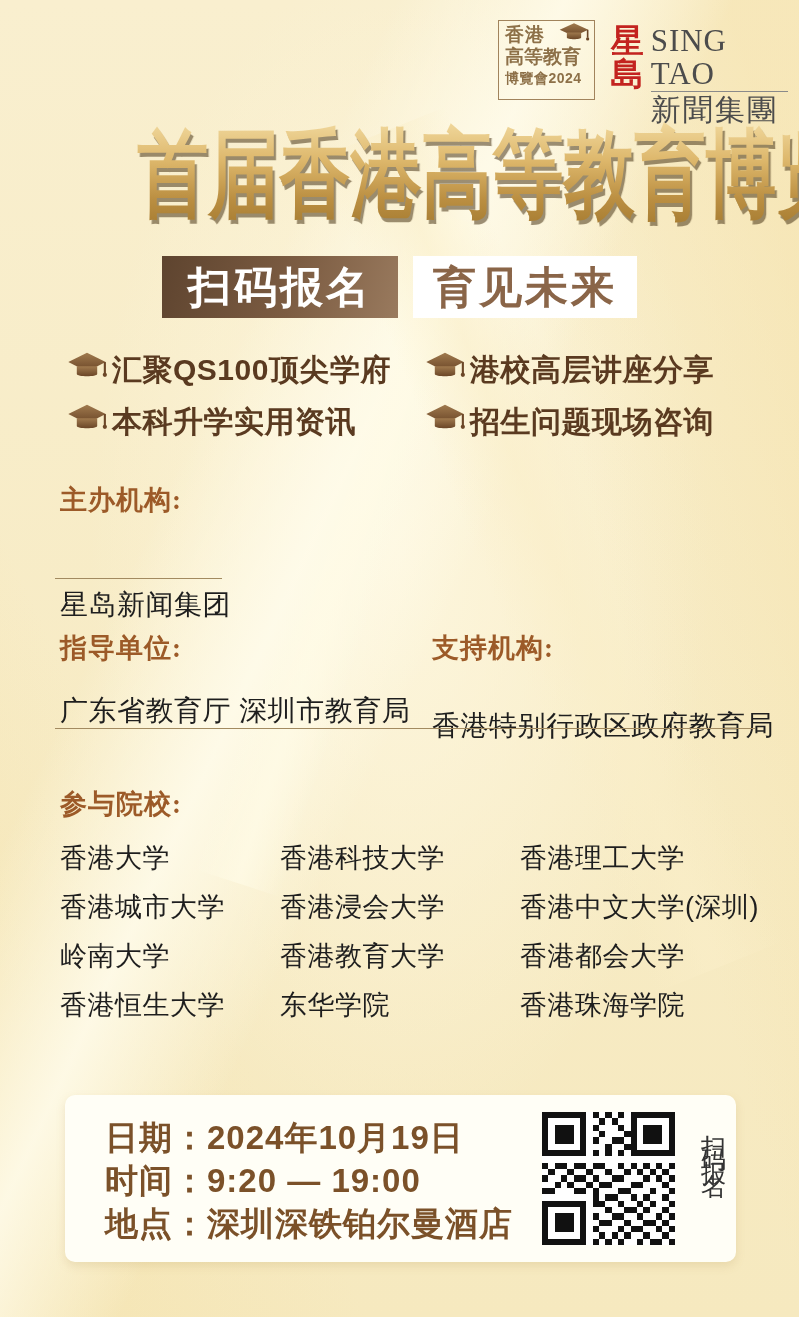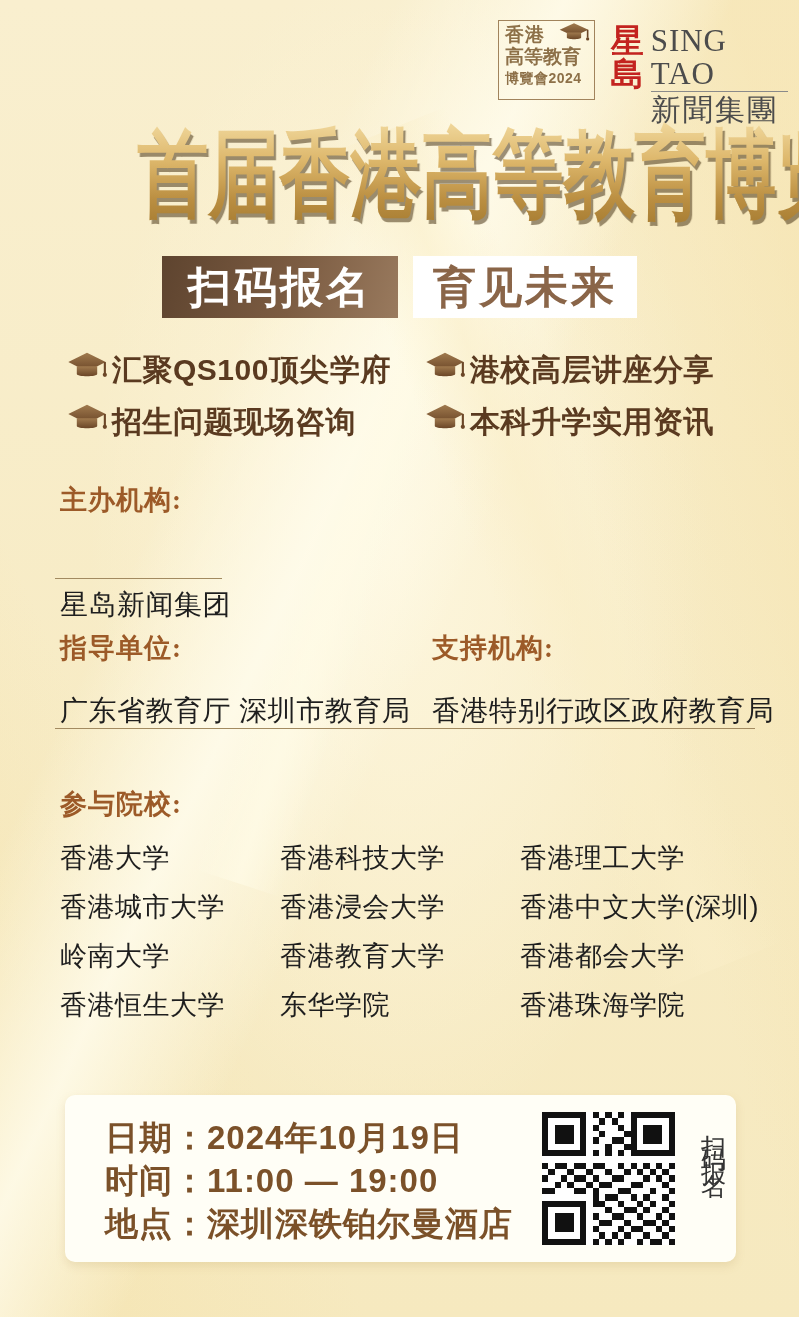--- a/index.html
+++ b/index.html
@@ -148,43 +148,43 @@
     </div>
     <div class="feature">
       <span>
         <svg width="42" height="34" viewBox="0 0 48 40">
           <polygon points="24,2 46,13 24,24 2,13" fill="url(#capg)"></polygon>
           <path d="M12,18 v9 c0,3.5 24,3.5 24,0 v-9 z" fill="url(#capg)"></path>
           <path d="M45,13 v14" stroke="#6b4627" stroke-width="2.5" fill="none"></path>
           <circle cx="45" cy="28" r="2.5" fill="#6b4627"></circle>
         </svg>
       </span>
+      <span class="txt">本科升学实用资讯</span>
+    </div>
+    <div class="feature">
+      <span>
+        <svg width="42" height="34" viewBox="0 0 48 40">
+          <polygon points="24,2 46,13 24,24 2,13" fill="url(#capg)"></polygon>
+          <path d="M12,18 v9 c0,3.5 24,3.5 24,0 v-9 z" fill="url(#capg)"></path>
+          <path d="M45,13 v14" stroke="#6b4627" stroke-width="2.5" fill="none"></path>
+          <circle cx="45" cy="28" r="2.5" fill="#6b4627"></circle>
+        </svg>
+      </span>
       <span class="txt">招生问题现场咨询</span>
-    </div>
-    <div class="feature">
-      <span>
-        <svg width="42" height="34" viewBox="0 0 48 40">
-          <polygon points="24,2 46,13 24,24 2,13" fill="url(#capg)"></polygon>
-          <path d="M12,18 v9 c0,3.5 24,3.5 24,0 v-9 z" fill="url(#capg)"></path>
-          <path d="M45,13 v14" stroke="#6b4627" stroke-width="2.5" fill="none"></path>
-          <circle cx="45" cy="28" r="2.5" fill="#6b4627"></circle>
-        </svg>
-      </span>
-      <span class="txt">本科升学实用资讯</span>
     </div>
   </div>
 
   <div class="sec-label" style="top:482px;left:60px;">主办机构:</div>
   <div class="sec-value" style="top:540px;left:60px;margin-top:46px;">星岛新闻集团</div>
   <div class="rule" style="top:578px;left:55px;width:167px;"></div>
 
   <div class="sec-label" style="top:630px;left:60px;">指导单位:</div>
   <div class="sec-label" style="top:630px;left:432px;">支持机构:</div>
   <div class="sec-value" style="top:692px;left:60px;">广东省教育厅 深圳市教育局</div>
-  <div class="sec-value" style="top:692px;left:432px;">香港特别行政区政府教育局</div>
+  <div class="sec-value" style="top:707px;left:432px;">香港特别行政区政府教育局</div>
   <div class="rule" style="top:728px;left:55px;width:700px;"></div>
 
   <div class="sec-label" style="top:786px;left:60px;">参与院校:</div>
   <div class="uni-grid">
     <div class="uni">香港大学</div>
     <div class="uni">香港科技大学</div>
     <div class="uni">香港理工大学</div>
     <div class="uni">香港城市大学</div>
     <div class="uni">香港浸会大学</div>
     <div class="uni">香港中文大学(深圳)</div>
@@ -192,21 +192,21 @@
     <div class="uni">香港教育大学</div>
     <div class="uni">香港都会大学</div>
     <div class="uni">香港恒生大学</div>
     <div class="uni">东华学院</div>
     <div class="uni">香港珠海学院</div>
   </div>
 
   <div class="card">
     <div class="card-lines">
       <div class="card-line"><span>日期：</span><span>2024年10月19日</span></div>
-      <div class="card-line"><span>时间：</span><span>11:00 — 19:00</span></div>
+      <div class="card-line"><span>时间：</span><span>9:20 — 19:00</span></div>
       <div class="card-line"><span>地点：</span><span>深圳深铁铂尔曼酒店</span></div>
     </div>
     <div class="qr">
       <svg width="133" height="133" viewBox="0 0 21 21" shape-rendering="crispEdges">
         <rect x="0" y="0" width="21" height="21" fill="#ffffff"></rect>
         <g fill="#111111">
           <rect x="0" y="0" width="7" height="7"></rect>
             <rect x="14" y="0" width="7" height="7"></rect>
             <rect x="0" y="14" width="7" height="7"></rect>
         </g>

